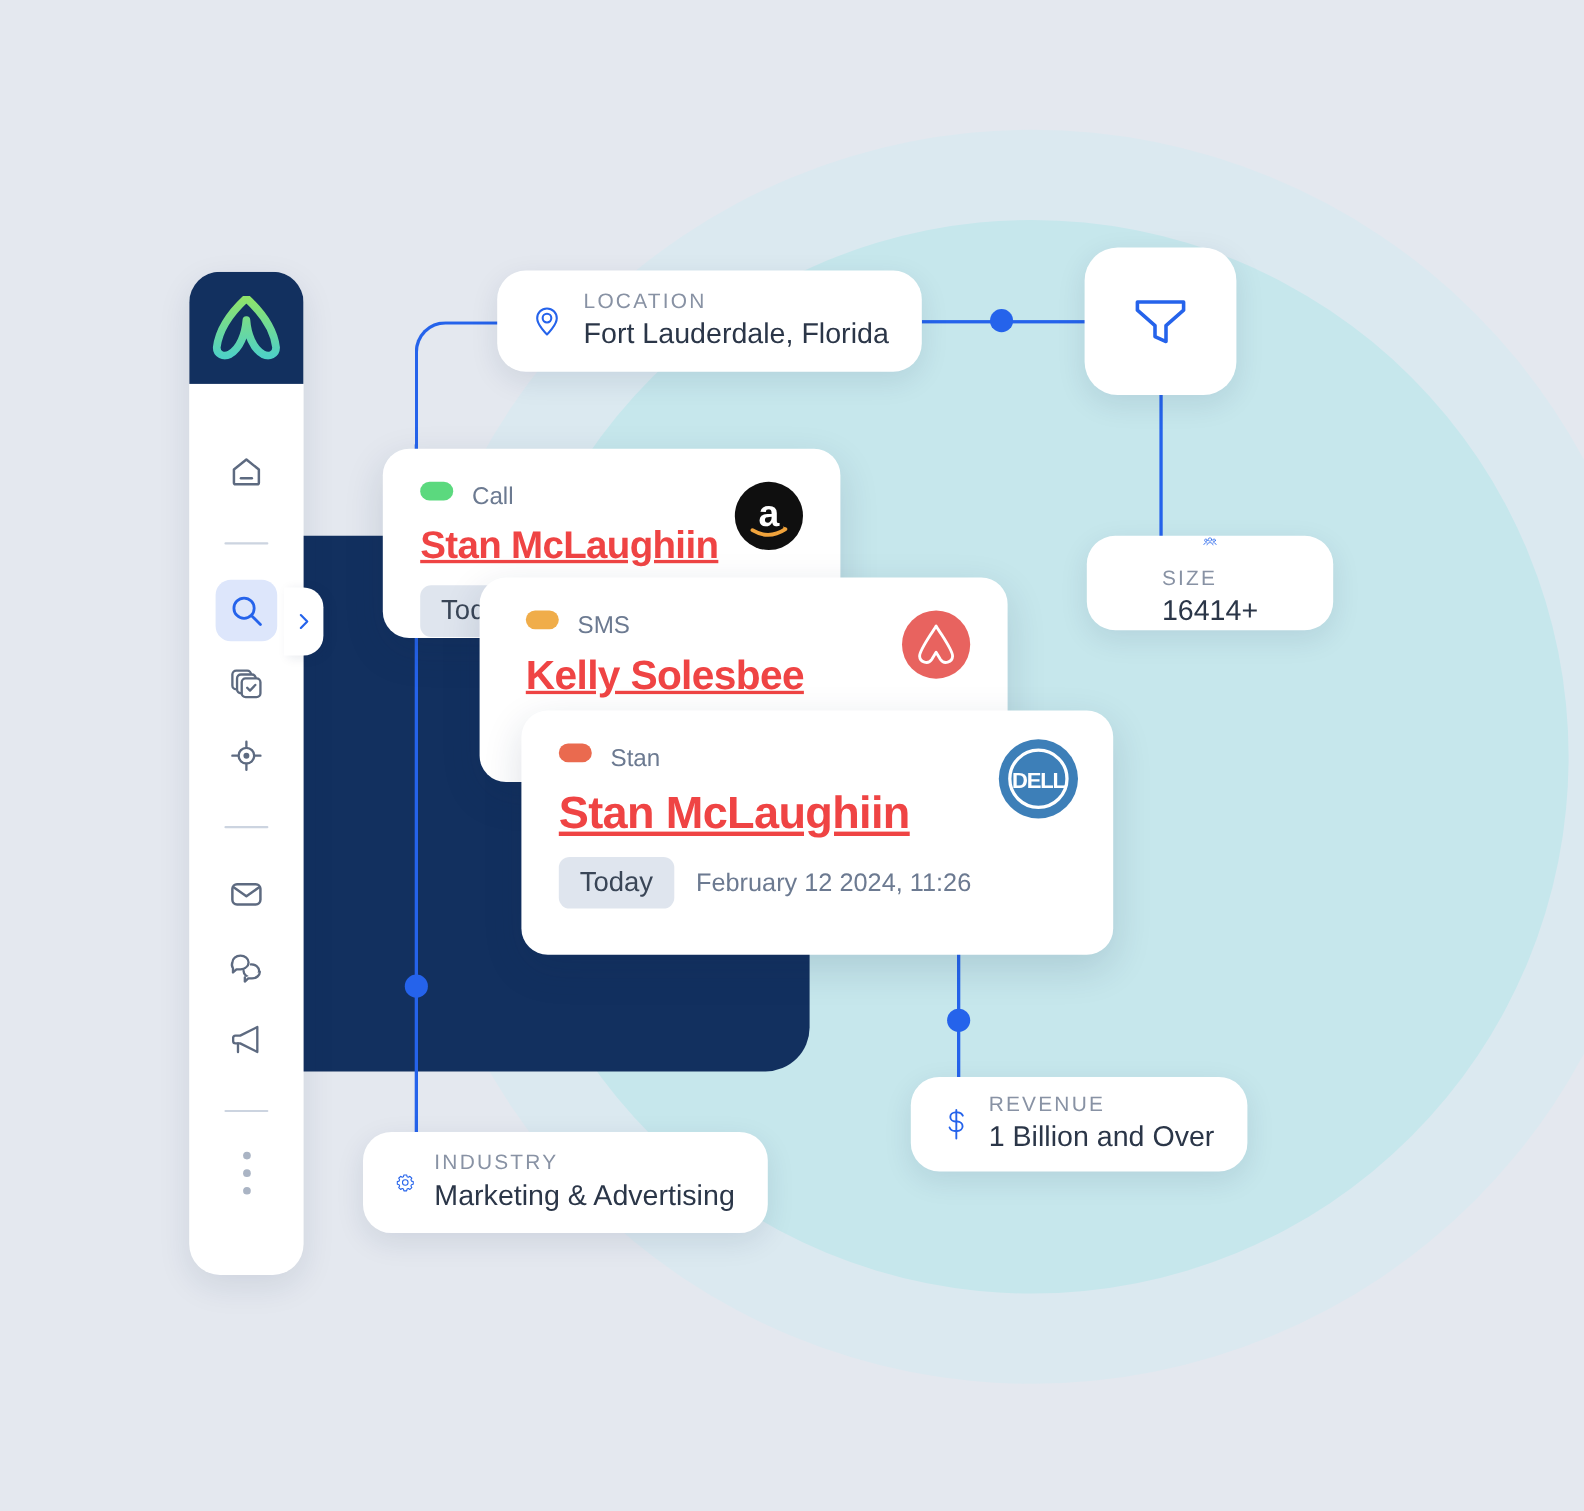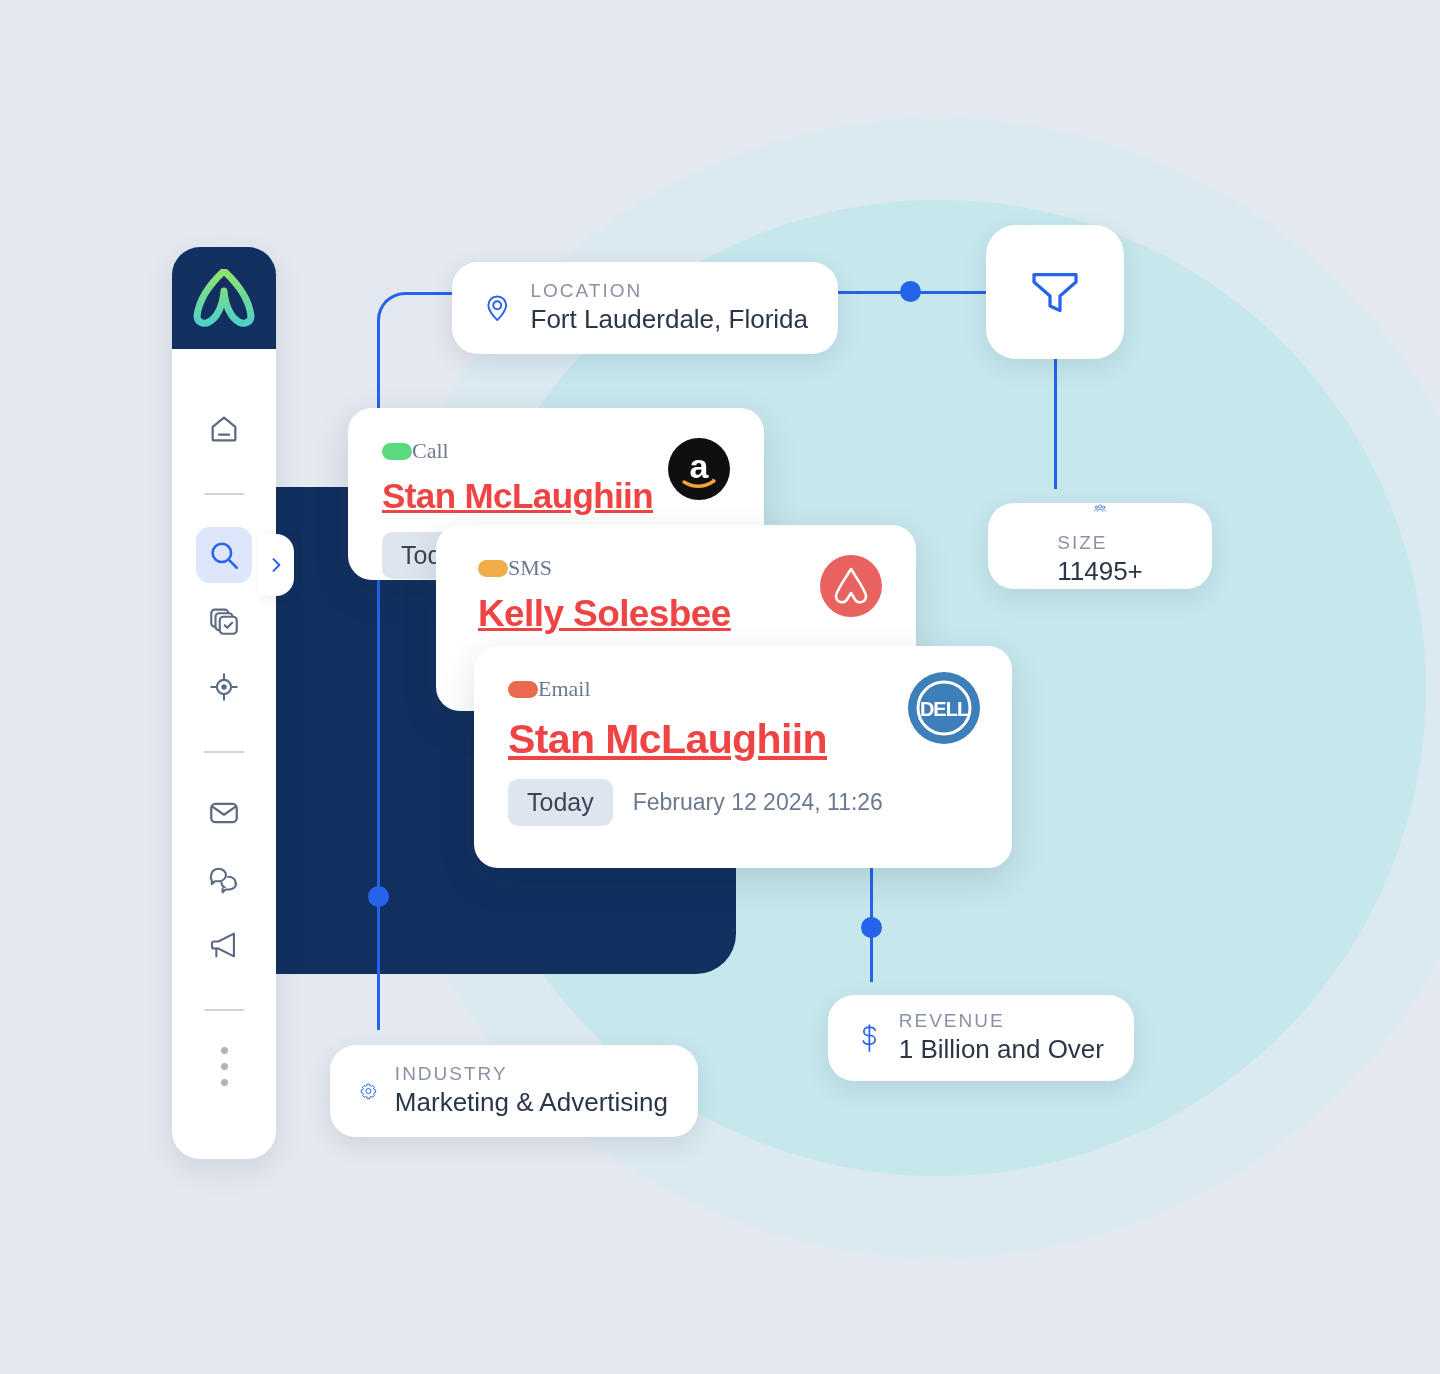--- a/index.html
+++ b/index.html
@@ -157,21 +157,20 @@
   .attr-card {
     position: absolute;
     background: #ffffff;
     border-radius: 26px;
     box-shadow: 0 8px 26px rgba(22, 40, 80, 0.10);
     display: flex;
     align-items: center;
     gap: 18px;
     padding: 0 30px;
     box-sizing: border-box;
-    margin-top: 16px;
   }
   .attr-text { display: flex; flex-direction: column; justify-content: center; }
   .attr-label {
     font-size: 19px;
     letter-spacing: 2.0px;
     color: #8892a4;
     text-transform: uppercase;
     line-height: 1.25;
   }
   .attr-value {
@@ -210,22 +209,22 @@
     box-shadow: 0 12px 36px rgba(22, 40, 80, 0.14);
     box-sizing: border-box;
     padding: 30px 34px;
   }
   .act-call  { left: 348px; top: 408px;  width: 416px; height: 172px; }
   .act-sms   { left: 436px; top: 525px;  width: 480px; height: 186px; padding-left: 42px; }
   .act-email { left: 474px; top: 646px;  width: 538px; height: 222px; }
 
   .act-head {
     display: flex;
-    align-items: center;
-    font-family: Liberation Serif, serif;
+    align-items: flex-start;
+    gap: 17px;
   }
   .act-type-dot {
     width: 30px;
     height: 17px;
     border-radius: 9px;
     display: block;
   }
   .act-type-label {
     font-size: 22px;
     color: #6c7a91;
@@ -407,21 +406,21 @@
     <svg width="46" height="40" viewBox="0 0 28 24" fill="none" stroke="#2563eb" stroke-width="1.5" stroke-linecap="round" stroke-linejoin="round">
       <circle cx="14" cy="8" r="3.6"></circle>
       <circle cx="5.4" cy="9.6" r="2.7"></circle>
       <circle cx="22.6" cy="9.6" r="2.7"></circle>
       <path d="M7.6 19.2 a6.6 6.6 0 0 1 12.8 0"></path>
       <path d="M1 18.6 a4.9 4.9 0 0 1 6.7 -3.8"></path>
       <path d="M27 18.6 a4.9 4.9 0 0 0 -6.7 -3.8"></path>
     </svg>
     <div class="attr-text">
       <div class="attr-label">SIZE</div>
-      <div class="attr-value">11495+</div>
+      <div class="attr-value">16414+</div>
     </div>
   </div>
 
   <div class="attr-card card-revenue">
     <svg width="34" height="44" viewBox="0 0 20 26" fill="none" stroke="#2563eb" stroke-width="1.5" stroke-linecap="round" stroke-linejoin="round">
       <path d="M10 1.6 V24.4"></path>
       <path d="M15.2 6.2 a4.6 4 0 0 0 -4.6 -2.6 h-1.4 a4 3.6 0 0 0 0 7.2 h1.6 a4.2 3.8 0 0 1 0 7.6 h-1.6 a4.6 4 0 0 1 -4.6 -2.8"></path>
     </svg>
     <div class="attr-text">
       <div class="attr-label">REVENUE</div>
@@ -472,21 +471,21 @@
     <div class="act-logo logo-airbnb">
       <svg width="62" height="62" viewBox="0 0 62 62" fill="none" stroke="#ffffff" stroke-width="2.6" stroke-linejoin="round" stroke-linecap="round">
         <path d="M31 14 C25 24 16 36 16 41.5 a6 6 0 0 0 11 3 L31 38 l4 6.5 a6 6 0 0 0 11 -3 C46 36 37 24 31 14 Z"></path>
       </svg>
     </div>
   </div>
 
   <div class="activity-card act-email">
     <div class="act-head">
       <span class="act-type-dot" id="dot-email" style="background: rgb(234, 106, 79);"></span>
-      <span class="act-type-label">Email</span>
+      <span class="act-type-label">Stan</span>
     </div>
     <div class="act-name">Stan McLaughiin</div>
     <div class="act-meta">
       <span class="act-chip">Today</span>
       <span class="act-date">February 12 2024, 11:26</span>
     </div>
     <div class="act-logo logo-dell" style="width:72px;height:72px;top:26px;right:32px;">
       <svg width="72" height="72" viewBox="0 0 72 72">
         <circle cx="36" cy="36" r="26" fill="none" stroke="#ffffff" stroke-width="3"></circle>
         <text x="36" y="44" text-anchor="middle" font-family="'Liberation Sans', sans-serif" font-size="20" font-weight="bold" fill="#ffffff" letter-spacing="-1">DELL</text>

